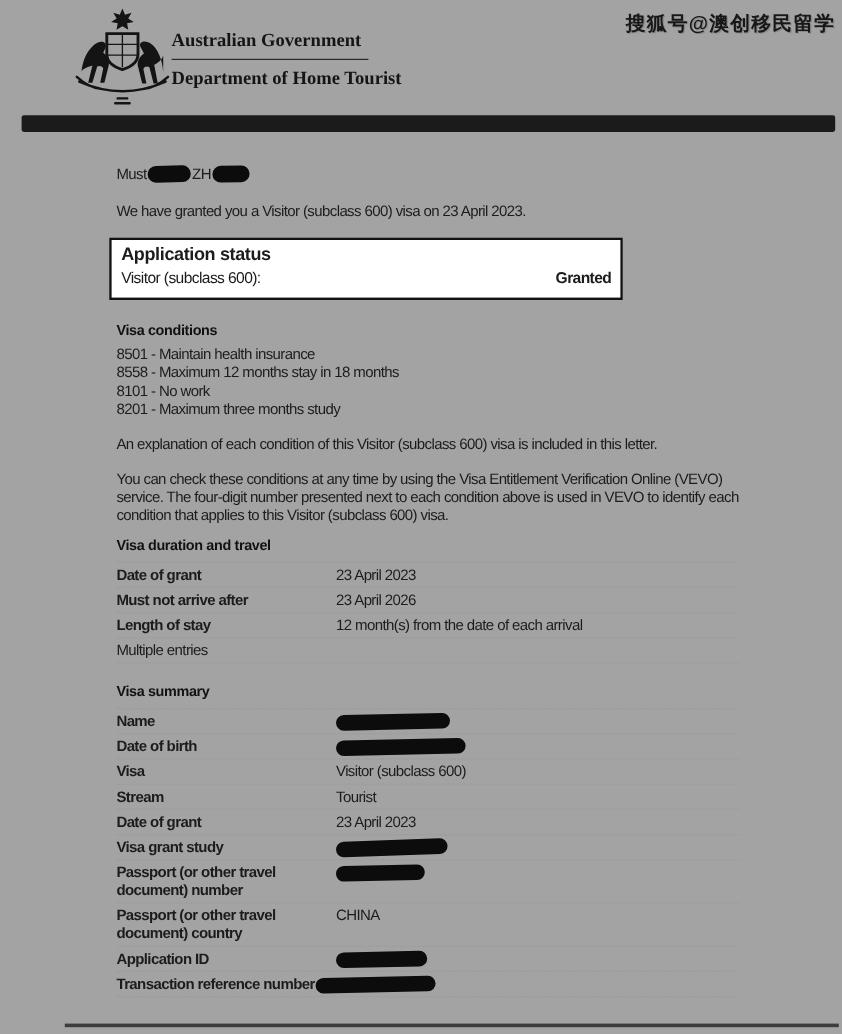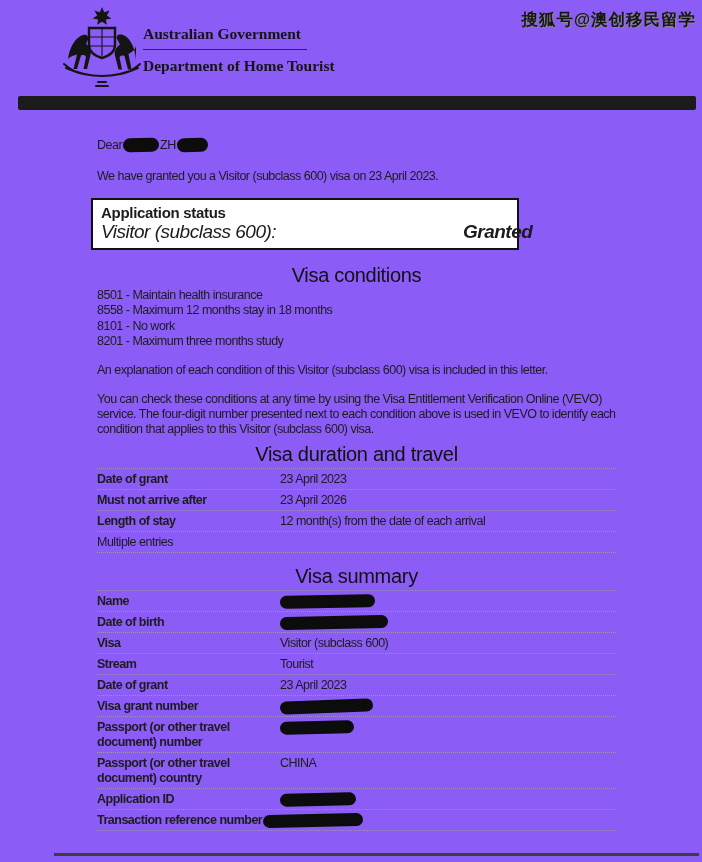--- a/index.html
+++ b/index.html
@@ -1,21 +1,21 @@
 <!DOCTYPE html>
 <html><head>
 <meta charset="utf-8">
 <style>
   * { margin: 0; padding: 0; box-sizing: border-box; }
   html, body { background: #e9e9e9; }
   .page {
     position: relative;
     width: 702px;
     height: 862px;
-    background: #8b5cf6;
+    background: #a3a3a3;
     overflow: hidden;
     font-family: "Liberation Sans", sans-serif;
     color: #1c1c1c;
   }
 
   
   .coat-of-arms { position: absolute; left: 56px; top: 6px; width: 92px; height: 84px; }
   .header-titles { position: absolute; left: 143px; top: 25px; }
   .gov-title {
     font-family: "Liberation Serif", serif;
@@ -56,27 +56,27 @@
   .blob-inline { height: 14px; margin: 0 1px; position: relative; top: -1px; }
 
   
   .status-box {
     margin-top: 14px; margin-left: -6px;
     width: 428px; border: 2.5px solid #111;
     padding: 3px 8px 7px 8px;
     background: #fff;
   }
   .status-title { font-weight: bold; font-size: 15px; letter-spacing: -0.3px; line-height: 19px; }
-  .status-row { position: relative; font-size: 19px; line-height: 19px; font-style: italic; }
+  .status-row { position: relative; font-size: 13px; line-height: 19px; }
   .status-granted { position: absolute; left: 362px; top: 0; font-weight: bold; text-align: right; }
 
   
   .section-heading {
-    font-size: 20px; font-weight: normal; letter-spacing: -0.3px;
-    margin-top: 16px; line-height: 19px; color: #111; text-align: center;
+    font-size: 12px; font-weight: bold; letter-spacing: -0.3px;
+    margin-top: 16px; line-height: 19px; color: #111;
   }
   .cond-line { line-height: 15.3px; }
   .cond-list { margin-top: 3px; }
   .para { margin-top: 14px; }
 
   
   .kv-table { margin-top: 4px; border-top: 1px dotted #9b9b9b; }
   .kv-row { display: flex; border-bottom: 1px dotted #9b9b9b; padding: 2.5px 0; }
   .kv-label { width: 183px; font-weight: bold; flex-shrink: 0; }
   .kv-label-auto { width: auto; flex-shrink: 0; }
@@ -117,21 +117,21 @@
     <div class="dept-title">Department of Home Tourist</div>
   </div>
 
   <div class="watermark">搜狐号@澳创移民留学</div>
 
   <div class="scan-bar"></div>
 
   <div class="content">
 
     <div class="salutation">
-      <span>Dear</span><span class="blob blob-inline" style="width:36px"></span><span>ZH</span><span class="blob blob-inline" style="width:31px"></span>
+      <span>Must</span><span class="blob blob-inline" style="width:36px"></span><span>ZH</span><span class="blob blob-inline" style="width:31px"></span>
     </div>
 
     <p class="intro one-line">We have granted you a Visitor (subclass 600) visa on 23 April 2023.</p>
 
     <div class="status-box">
       <div class="status-title">Application status</div>
       <div class="status-row">
         <span>Visitor (subclass 600):</span>
         <span class="status-granted">Granted</span>
       </div>
@@ -184,21 +184,21 @@
       </div>
       <div class="kv-row">
         <div class="kv-label">Stream</div>
         <div class="kv-value">Tourist</div>
       </div>
       <div class="kv-row">
         <div class="kv-label">Date of grant</div>
         <div class="kv-value">23 April 2023</div>
       </div>
       <div class="kv-row">
-        <div class="kv-label">Visa grant number</div>
+        <div class="kv-label">Visa grant study</div>
         <div class="kv-value"><span class="blob" style="width:93px; transform:rotate(-2deg)"></span></div>
       </div>
       <div class="kv-row">
         <div class="kv-label">Passport (or other travel document) number</div>
         <div class="kv-value"><span class="blob" style="width:74px"></span></div>
       </div>
       <div class="kv-row">
         <div class="kv-label">Passport (or other travel document) country</div>
         <div class="kv-value">CHINA</div>
       </div>

